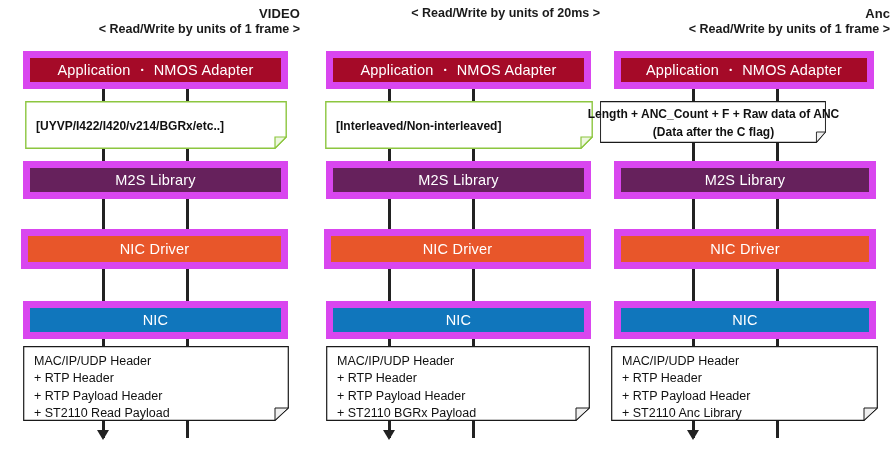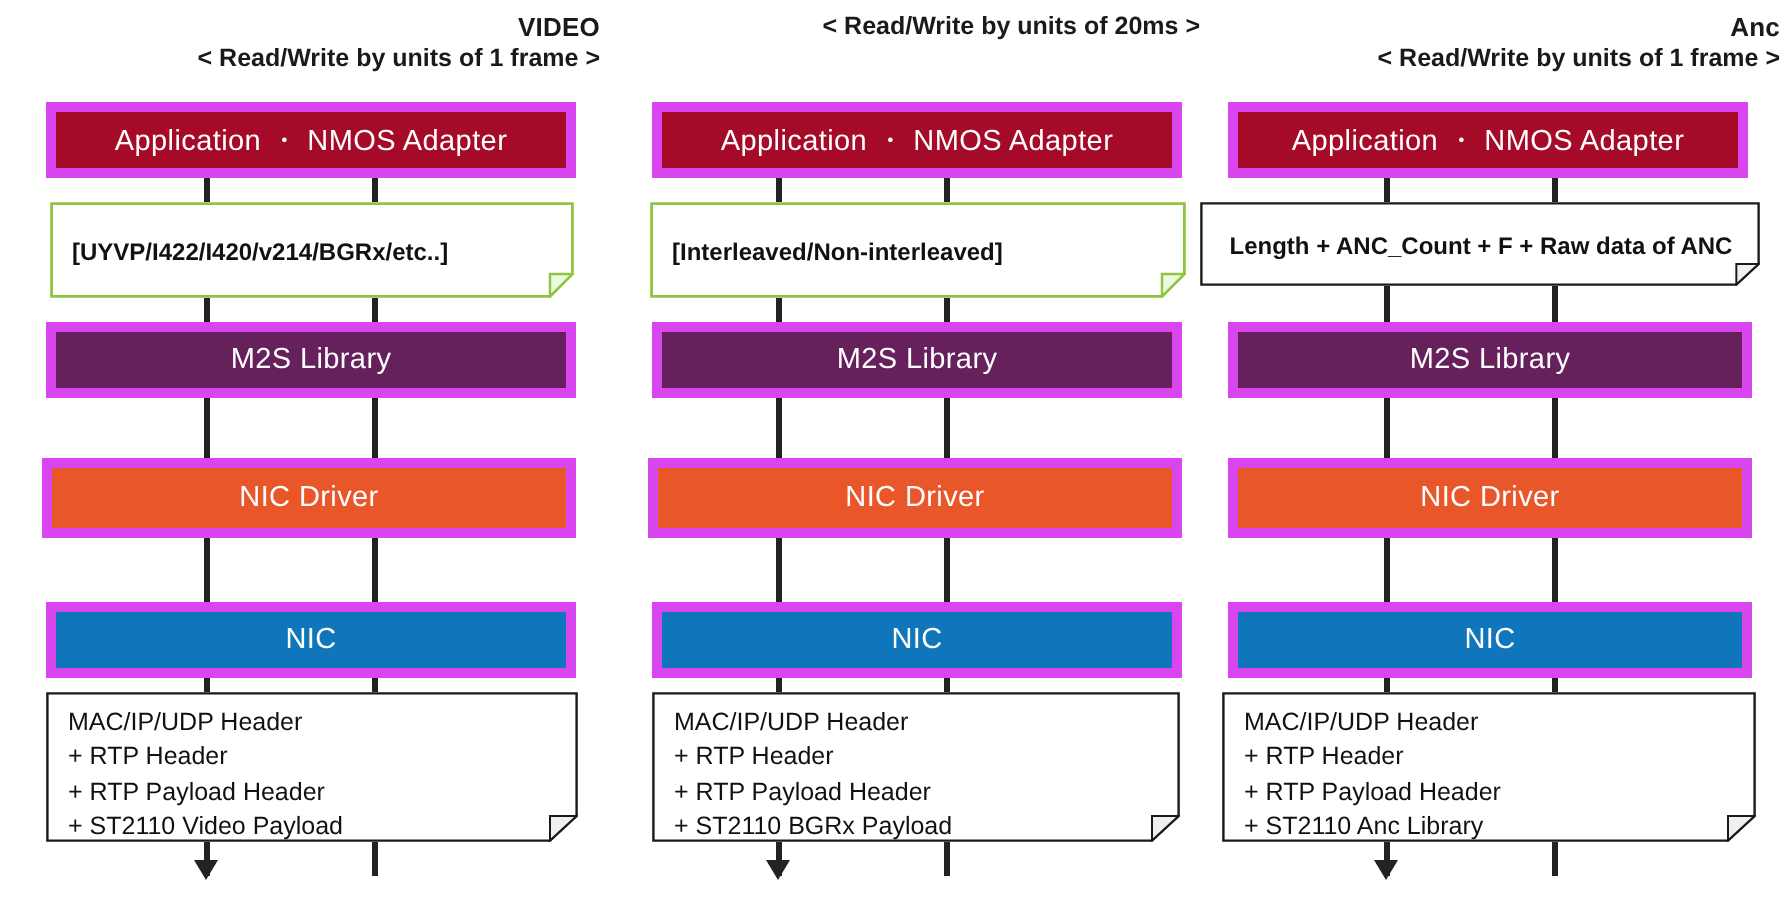--- a/index.html
+++ b/index.html
@@ -63,21 +63,21 @@
     border-left: 6px solid transparent;
     border-right: 6px solid transparent;
   }
   .arrow-up   { border-bottom: 10px solid #222222; }
   .arrow-down { border-top: 10px solid #222222; }
 
   
   .block {
     position: absolute;
     box-sizing: border-box;
-    border: 5px solid #d946ef;
+    border: 7px solid #d946ef;
     color: #ffffff;
     font-size: 14.5px;
     display: flex;
     align-items: center;
     justify-content: center;
     text-align: center;
     letter-spacing: .2px;
     z-index: 3;
   }
   .block.app { font-size: 14.5px; }
@@ -167,21 +167,21 @@
     <div class="note payload" style="left:23px; top:346px; width:266px; height:75px;">
       <div class="note-body">
         <svg class="note-shape" viewBox="0 0 266 75" preserveAspectRatio="none">
           <path d="M0.7,0.7 H265.3 V62 L252,74.3 H0.7 Z" fill="#ffffff" stroke="#1a1a1a" stroke-width="1.2"></path>
           <path d="M265.3,62 L252,74.3 L252,62 Z" fill="#f0f0f0" stroke="#1a1a1a" stroke-width="1"></path>
         </svg>
         <div class="note-text">
           <span class="note-line">MAC/IP/UDP Header</span>
           <span class="note-line">+ RTP Header</span>
           <span class="note-line">+ RTP Payload Header</span>
-          <span class="note-line">+ ST2110 Video Payload</span>
+          <span class="note-line">+ ST2110 Read Payload</span>
         </div>
       </div>
     </div>
   </div>
 
   <div class="column col-audio">
     <div class="col-header">
       <span class="col-sub">&lt; Read/Write by units of 20ms &gt;</span>
     </div>
 
@@ -232,28 +232,29 @@
       <span class="col-sub">&lt; Read/Write by units of 1 frame &gt;</span>
     </div>
 
     <div class="vline" style="left:94px; top:86px; height:352px;"></div>
     <div class="vline" style="left:178px; top:86px; height:352px;"></div>
     <div class="arrow-up" style="left:173px; top:78px;"></div>
     <div class="arrow-down" style="left:89px; top:430px;"></div>
 
     <div class="block app" style="left:16px; top:51px; width:260px; height:38px; background:#A50A28;">Application ・ NMOS Adapter</div>
 
-    <div class="note center" style="left:2px; top:101px; width:280px; height:42px;">
+    <div class="note center" style="left:2px; top:101px; width:226px; height:42px;">
       <div class="note-body">
         <svg class="note-shape" viewBox="0 0 284 42" preserveAspectRatio="none">
           <path d="M0.7,0.7 H283.3 V31 L272,41.3 H0.7 Z" fill="#ffffff" stroke="#1a1a1a" stroke-width="1.2"></path>
           <path d="M283.3,31 L272,41.3 L272,31 Z" fill="#f0f0f0" stroke="#1a1a1a" stroke-width="1"></path>
         </svg>
         <div class="note-text">
           <span class="note-line">Length + ANC_Count + F + Raw data of ANC</span>
+          <span class="note-line">(Data after the C flag)</span>
         </div>
       </div>
     </div>
 
     <div class="block" style="left:16px; top:161px; width:262px; height:38px; background:#66215C;">M2S Library</div>
 
     <div class="block" style="left:16px; top:229px; width:262px; height:40px; background:#E8562A;">NIC Driver</div>
 
     <div class="block" style="left:16px; top:301px; width:262px; height:38px; background:#1076BC;">NIC</div>
 

